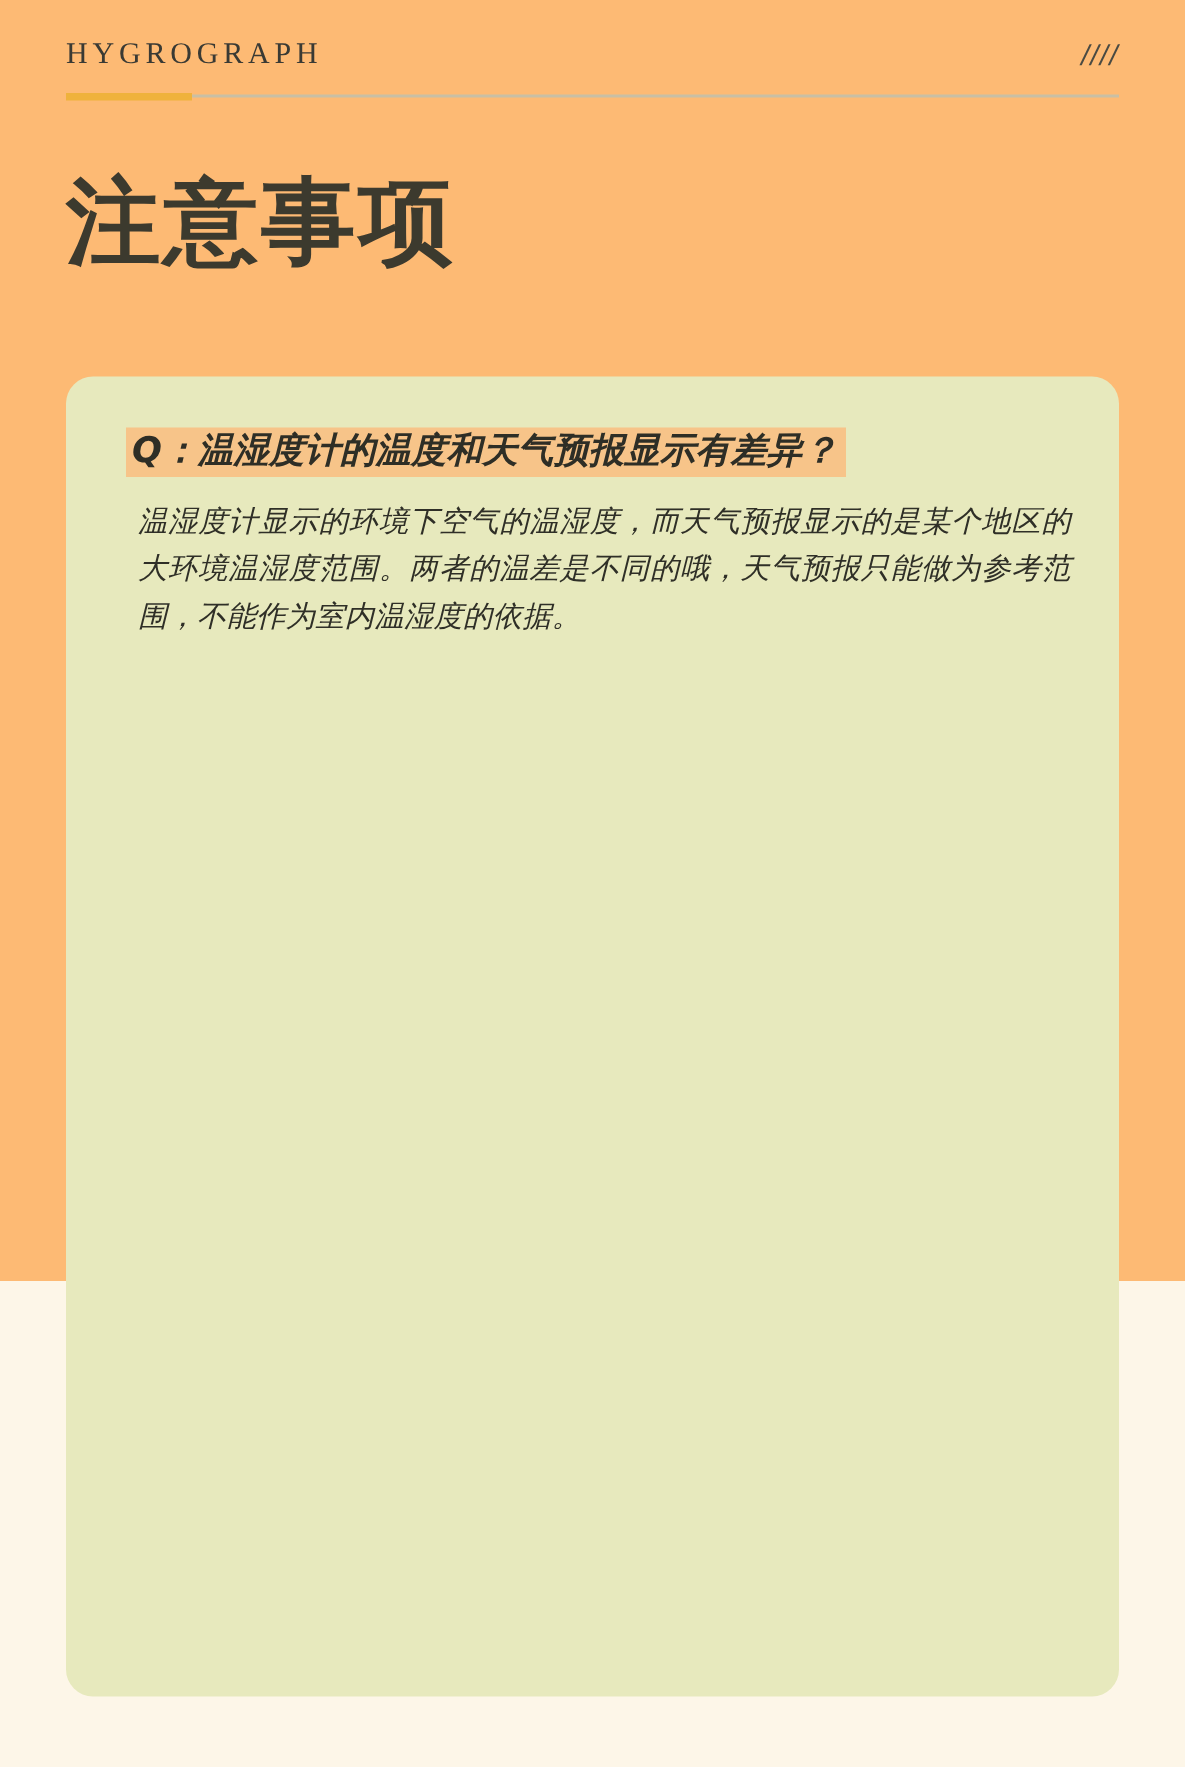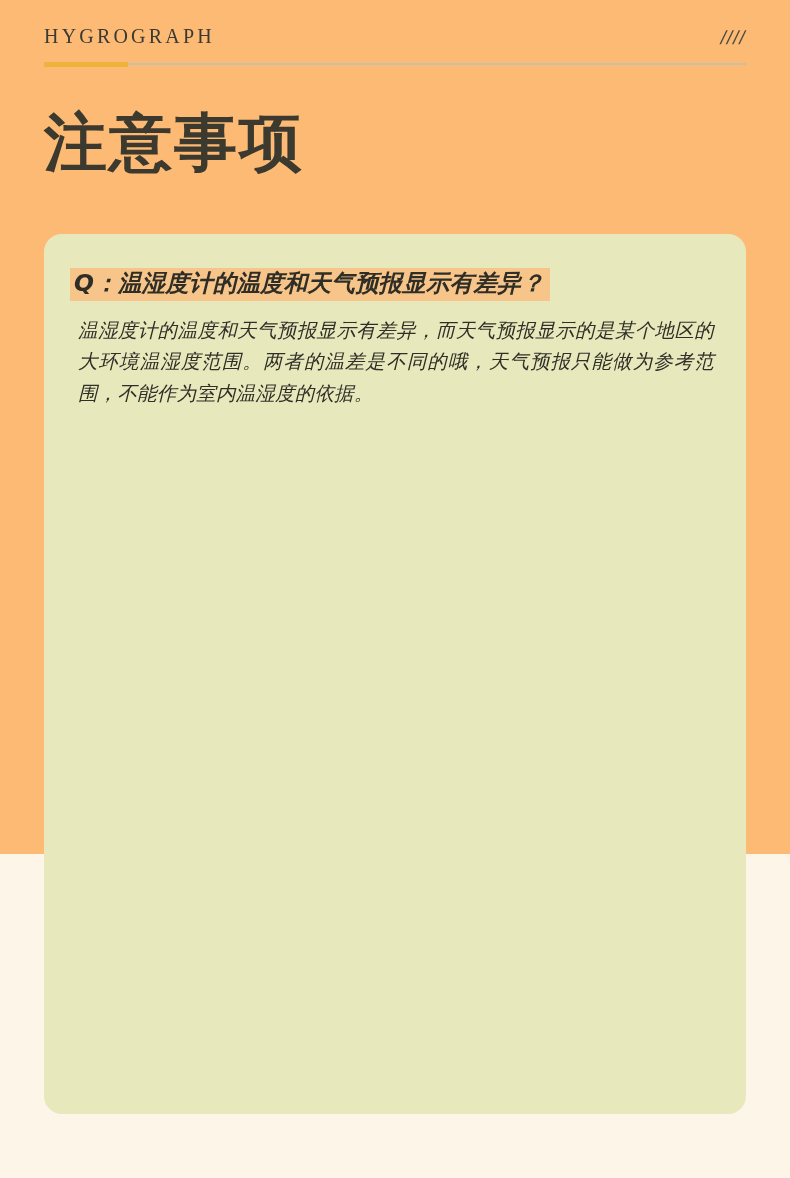--- a/index.html
+++ b/index.html
@@ -67,39 +67,39 @@
     left: 0;
     top: 0;
     width: 84px;
     height: 5px;
     background: #efb23c;
   }
 
   
   .title {
     margin: 54px 0 0 44px;
-    font-family: Liberation Mono, monospace;
+    font-family: Liberation Serif, serif;
     font-weight: bold;
     font-size: 63px;
     letter-spacing: 2px;
     color: #3c3a2e;
     line-height: 1.08;
   }
 
   
   .card {
     position: absolute;
     left: 44px;
-    top: 234px;
+    top: 251px;
     width: 702px;
     height: 880px;
     background: #e7e9bd;
     border-radius: 18px;
     box-sizing: border-box;
-    padding: 34px 26px 0 26px;
+    padding: 34px 26px 0 40px;
   }
 
   .qa { margin-bottom: 6px; }
 
   .q-line {
     display: inline-block;
     background: #f7c489;
     padding: 3px 6px 4px 4px;
     margin-bottom: 14px;
   }
@@ -144,21 +144,21 @@
   </div>
 
   <h1 class="title">注意事项</h1>
 
   <div class="card">
 
     <div class="qa">
       <div class="q-line">
         <span class="q-text">Q：温湿度计的温度和天气预报显示有差异？</span>
       </div>
-      <div class="a-text">温湿度计的温度和天气预报显示有差异，而天气预报显示的是某个地区的大环境温湿度范围。两者的温差是不同的哦，天气预报只能做为参考范围，不能作为室内温湿度的依据。</div>
+      <div class="a-text">温湿度计显示的环境下空气的温湿度，而天气预报显示的是某个地区的大环境温湿度范围。两者的温差是不同的哦，天气预报只能做为参考范围，不能作为室内温湿度的依据。</div>
     </div>
 
     <div class="gap-1"></div>
 
 
     <div class="gap-2"></div>
 
 
   </div>
 </div>

